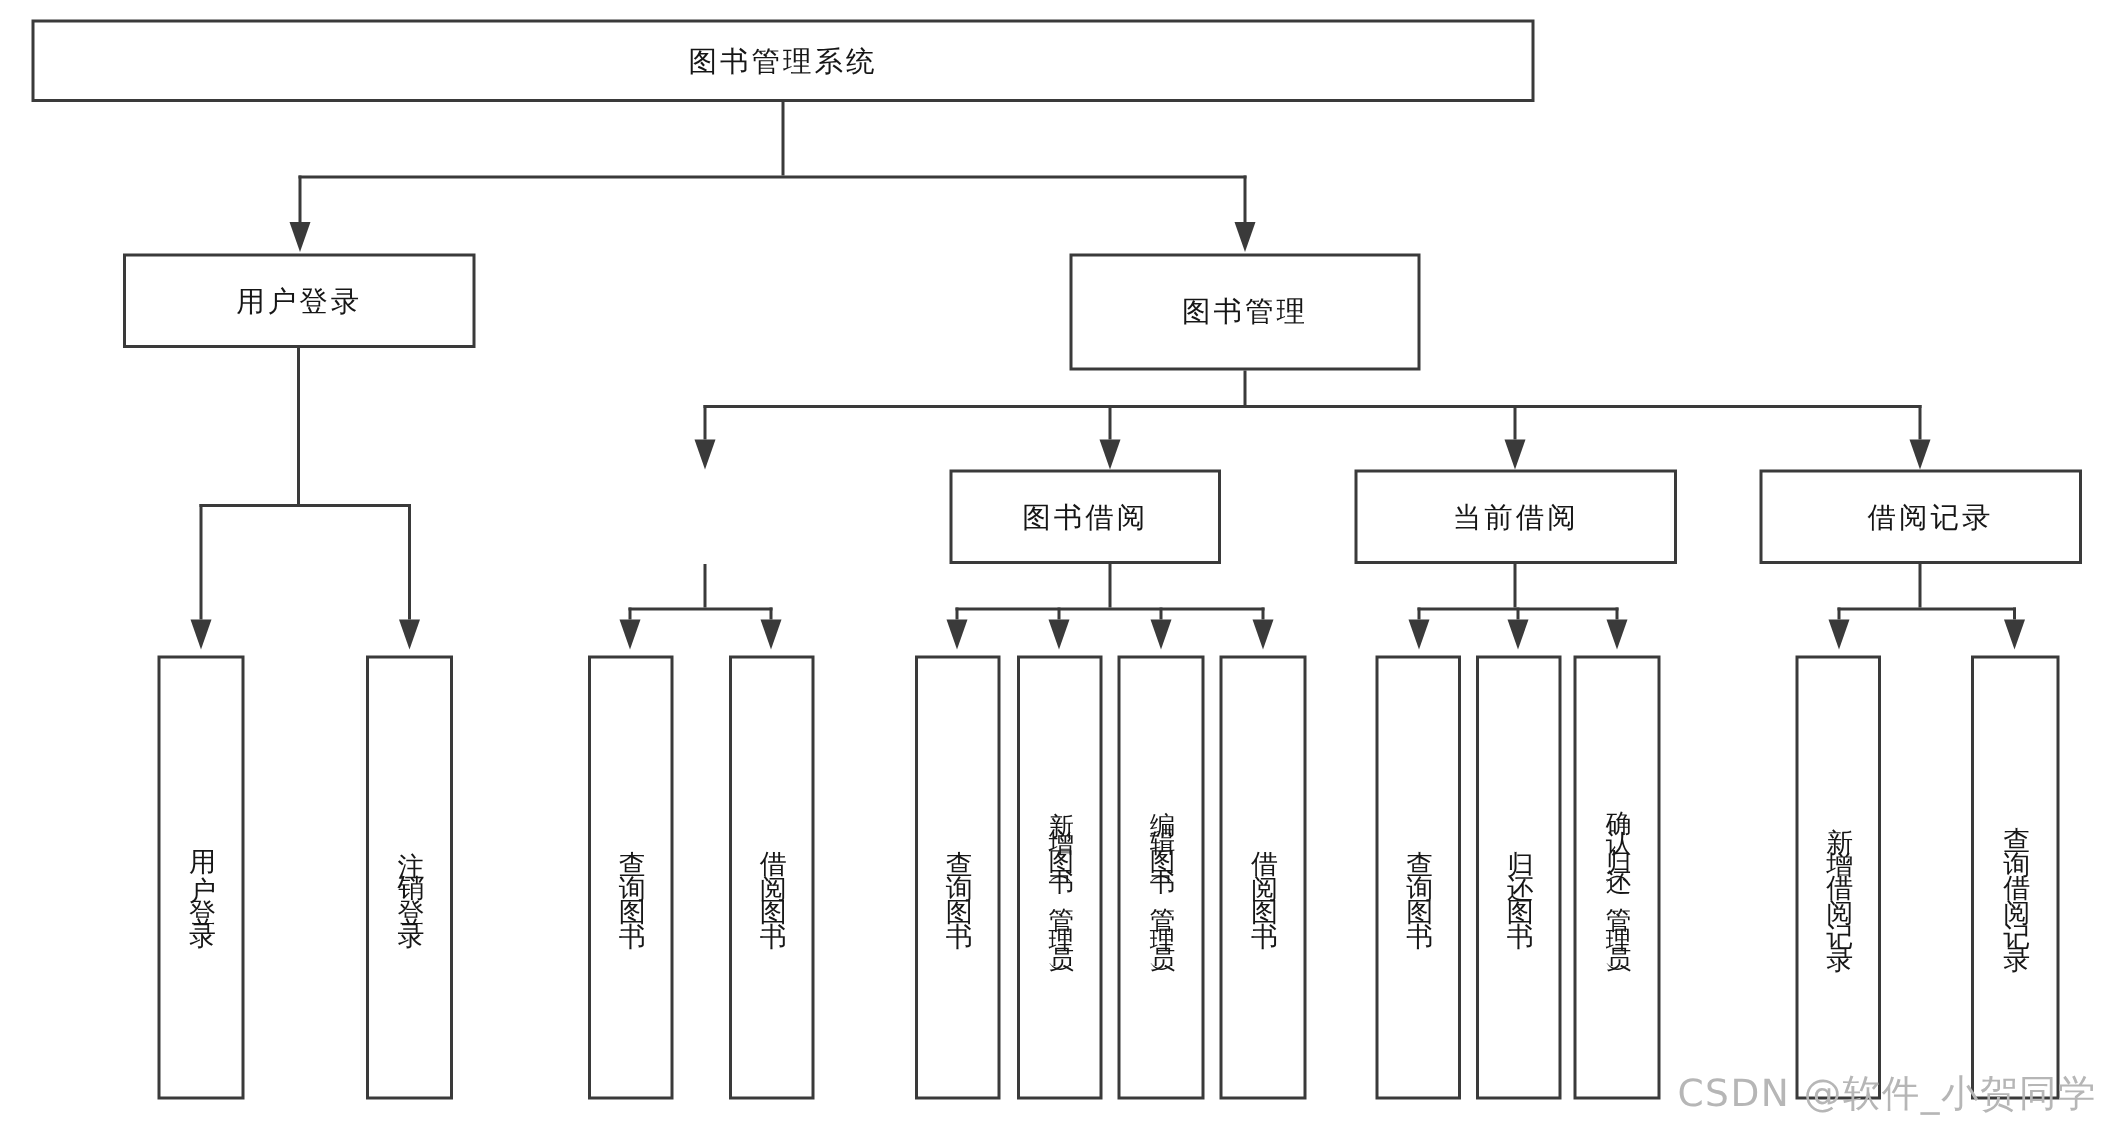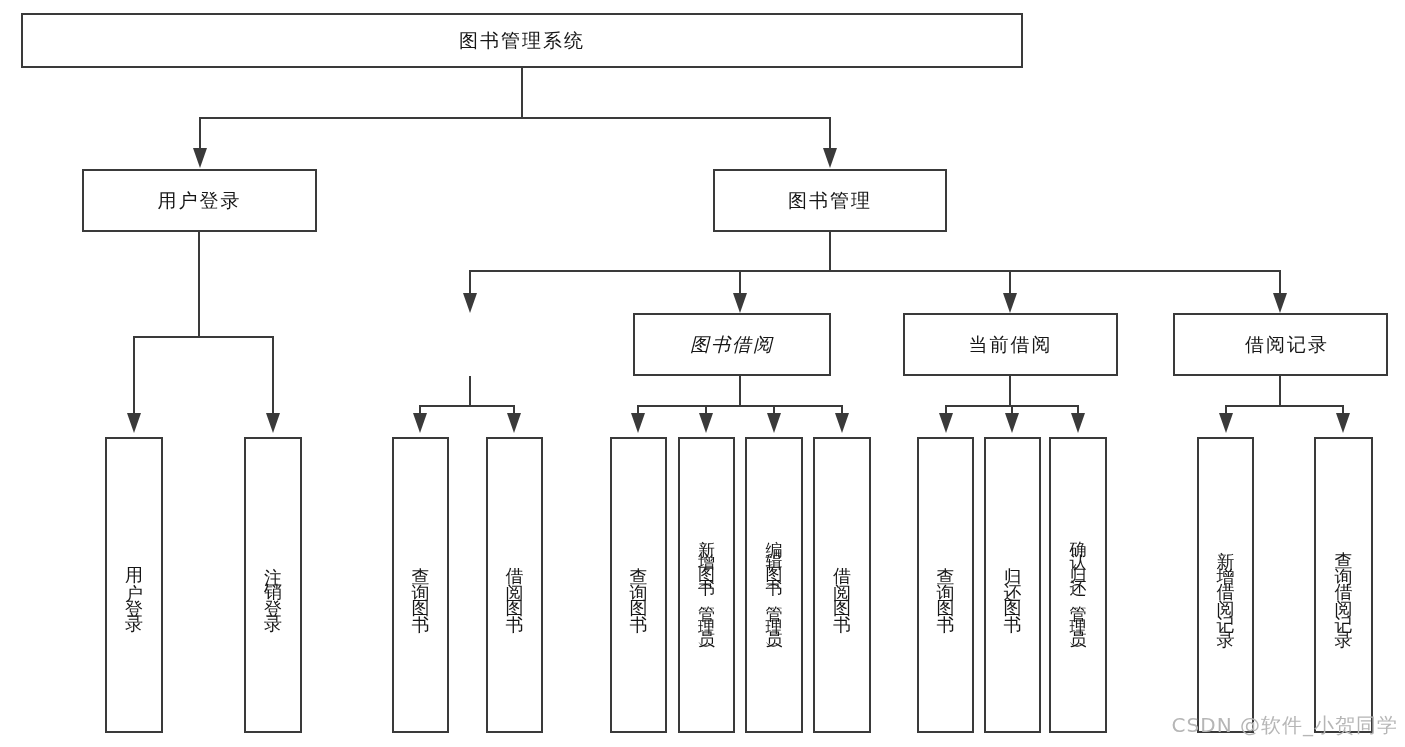--- a/index.html
+++ b/index.html
@@ -54,21 +54,21 @@
     height: 0;
     border-left: 7px solid transparent;
     border-right: 7px solid transparent;
     border-top: 20px solid #3a3a3a;
     z-index: 1;
   }
   .watermark {
     position: absolute;
     top: 712px;
     right: 7px;
-    font-size: 20px;
+    font-size: 25px;
     letter-spacing: 1px;
     color: #b6b6b6;
     z-index: 5;
     white-space: nowrap;
   }
 </style>
 </head>
 <body>
 
 <div id="canvas">
@@ -80,21 +80,21 @@
   <div class="line" style="left:521px; top:68px;  width:2px;   height:49px;"></div>
   <div class="line" style="left:199px; top:117px; width:632px; height:2px;"></div>
   <div class="line" style="left:199px; top:117px; width:2px;   height:33px;"></div>
   <div class="arrowhead" style="left:193px; top:148px;"></div>
   <div class="line" style="left:829px; top:117px; width:2px;   height:33px;"></div>
   <div class="arrowhead" style="left:823px; top:148px;"></div>
 
   <div class="box" style="left:82px; top:169px; width:235px; height:63px;">
     <span class="lbl">用户登录</span>
   </div>
-  <div class="box" style="left:713px; top:169px; width:234px; height:63px;">
+  <div class="box" style="left:713px; top:169px; width:234px; height:78px;">
     <span class="lbl">图书管理</span>
   </div>
 
   <div class="line" style="left:198px; top:232px; width:2px;   height:104px;"></div>
   <div class="line" style="left:133px; top:336px; width:141px; height:2px;"></div>
   <div class="line" style="left:133px; top:336px; width:2px;   height:77px;"></div>
   <div class="arrowhead" style="left:127px; top:413px;"></div>
   <div class="line" style="left:272px; top:336px; width:2px;   height:77px;"></div>
   <div class="arrowhead" style="left:266px; top:413px;"></div>
 
@@ -102,21 +102,21 @@
   <div class="line" style="left:469px;  top:270px; width:812px; height:2px;"></div>
   <div class="line" style="left:469px;  top:270px; width:2px;   height:23px;"></div>
   <div class="arrowhead" style="left:463px;  top:293px;"></div>
   <div class="line" style="left:739px;  top:270px; width:2px;   height:23px;"></div>
   <div class="arrowhead" style="left:733px;  top:293px;"></div>
   <div class="line" style="left:1009px; top:270px; width:2px;   height:23px;"></div>
   <div class="arrowhead" style="left:1003px; top:293px;"></div>
   <div class="line" style="left:1279px; top:270px; width:2px;   height:23px;"></div>
   <div class="arrowhead" style="left:1273px; top:293px;"></div>
 
-  <div class="box" style="left:633px; top:313px; width:198px; height:63px;font-style:italic;">
+  <div class="box" style="left:633px; top:313px; width:181px; height:63px;">
     <span class="lbl">图书借阅</span>
   </div>
   <div class="box" style="left:903px; top:313px; width:215px; height:63px;font-family:Liberation Mono, monospace;">
     <span class="lbl">当前借阅</span>
   </div>
   <div class="box" style="left:1173px; top:313px; width:215px; height:63px;padding-left:13px;">
     <span class="lbl">借阅记录</span>
   </div>
 
   <div class="line" style="left:469px; top:376px; width:2px;  height:29px;"></div>

